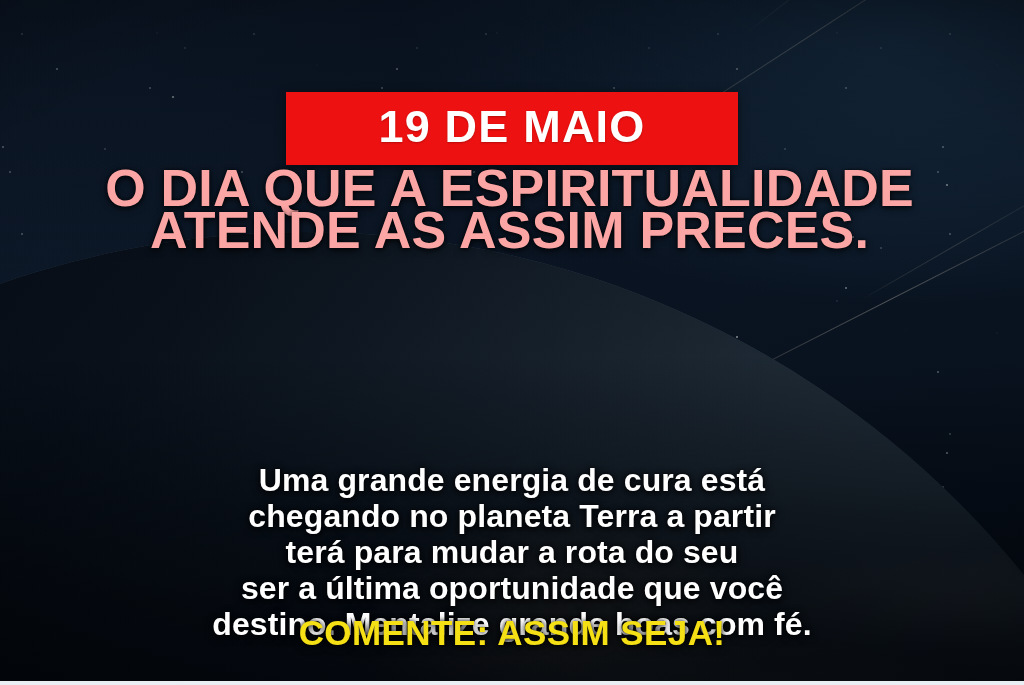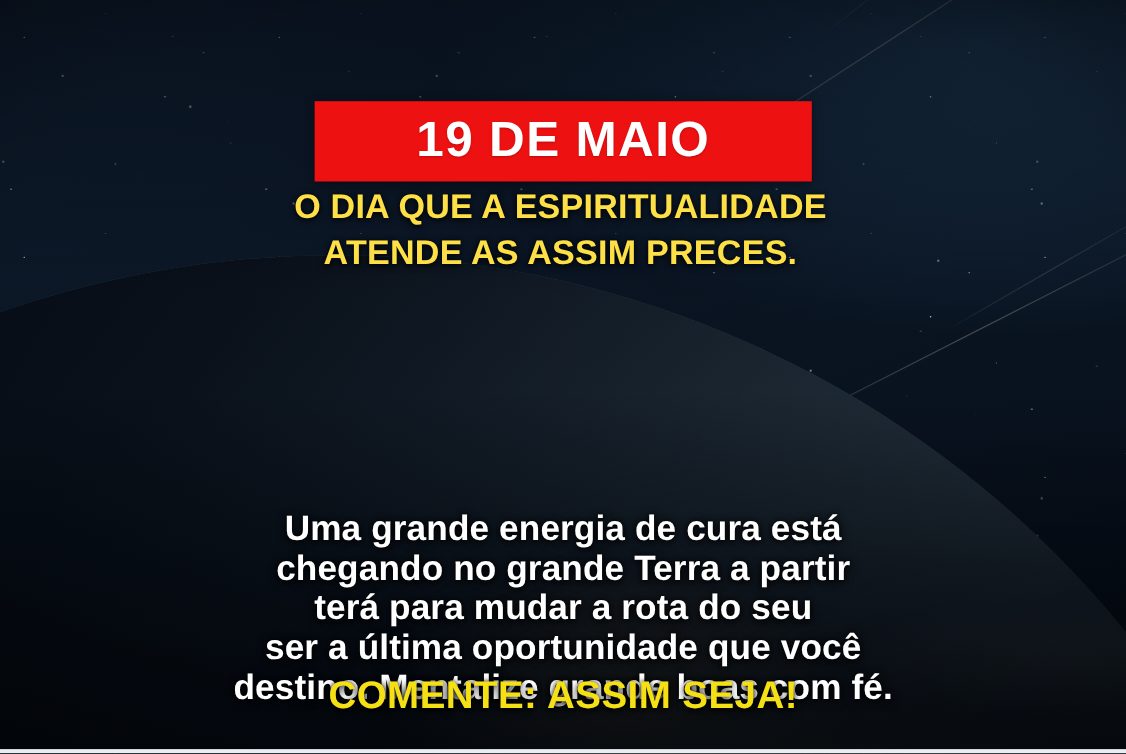--- a/index.html
+++ b/index.html
@@ -230,22 +230,22 @@
     letter-spacing: 1.2px;
     white-space: nowrap;
     text-shadow: 0 1px 2px rgba(90,0,0,.35);
   }
 
   #headline {
     position: absolute;
     left: 0; right: 5px;
     top: 167px;
     text-align: center;
-    color: #fde047;
-    font-size: 31px;
+    color: #fca5a5;
+    font-size: 52px;
     line-height: 42px;
     font-weight: 700;
     letter-spacing: .2px;
     text-shadow: 0 2px 7px rgba(0,0,0,.85), 0 0 3px rgba(0,0,0,.6);
   }
   #headline .hl-line { display: block; }
 
   #body-copy {
     position: absolute;
     left: 0; right: 0;
@@ -320,21 +320,21 @@
       </div>
     </div>
 
     <div id="headline">
       <span class="hl-line">O DIA QUE A ESPIRITUALIDADE</span>
       <span class="hl-line">ATENDE AS ASSIM PRECES.</span>
     </div>
 
     <div id="body-copy">
       <span class="body-line">Uma grande energia de cura está</span>
-      <span class="body-line">chegando no grande Terra a partir</span>
+      <span class="body-line">chegando no planeta Terra a partir</span>
       <span class="body-line">terá para mudar a rota do seu</span>
       <span class="body-line">ser a última oportunidade que você</span>
       <span class="body-line">destino. Mentalize grande boas com fé.</span>
     </div>
 
     <div id="cta">COMENTE: ASSIM SEJA!</div>
 
   </div>
 
   <div id="bottom-edge"></div>

